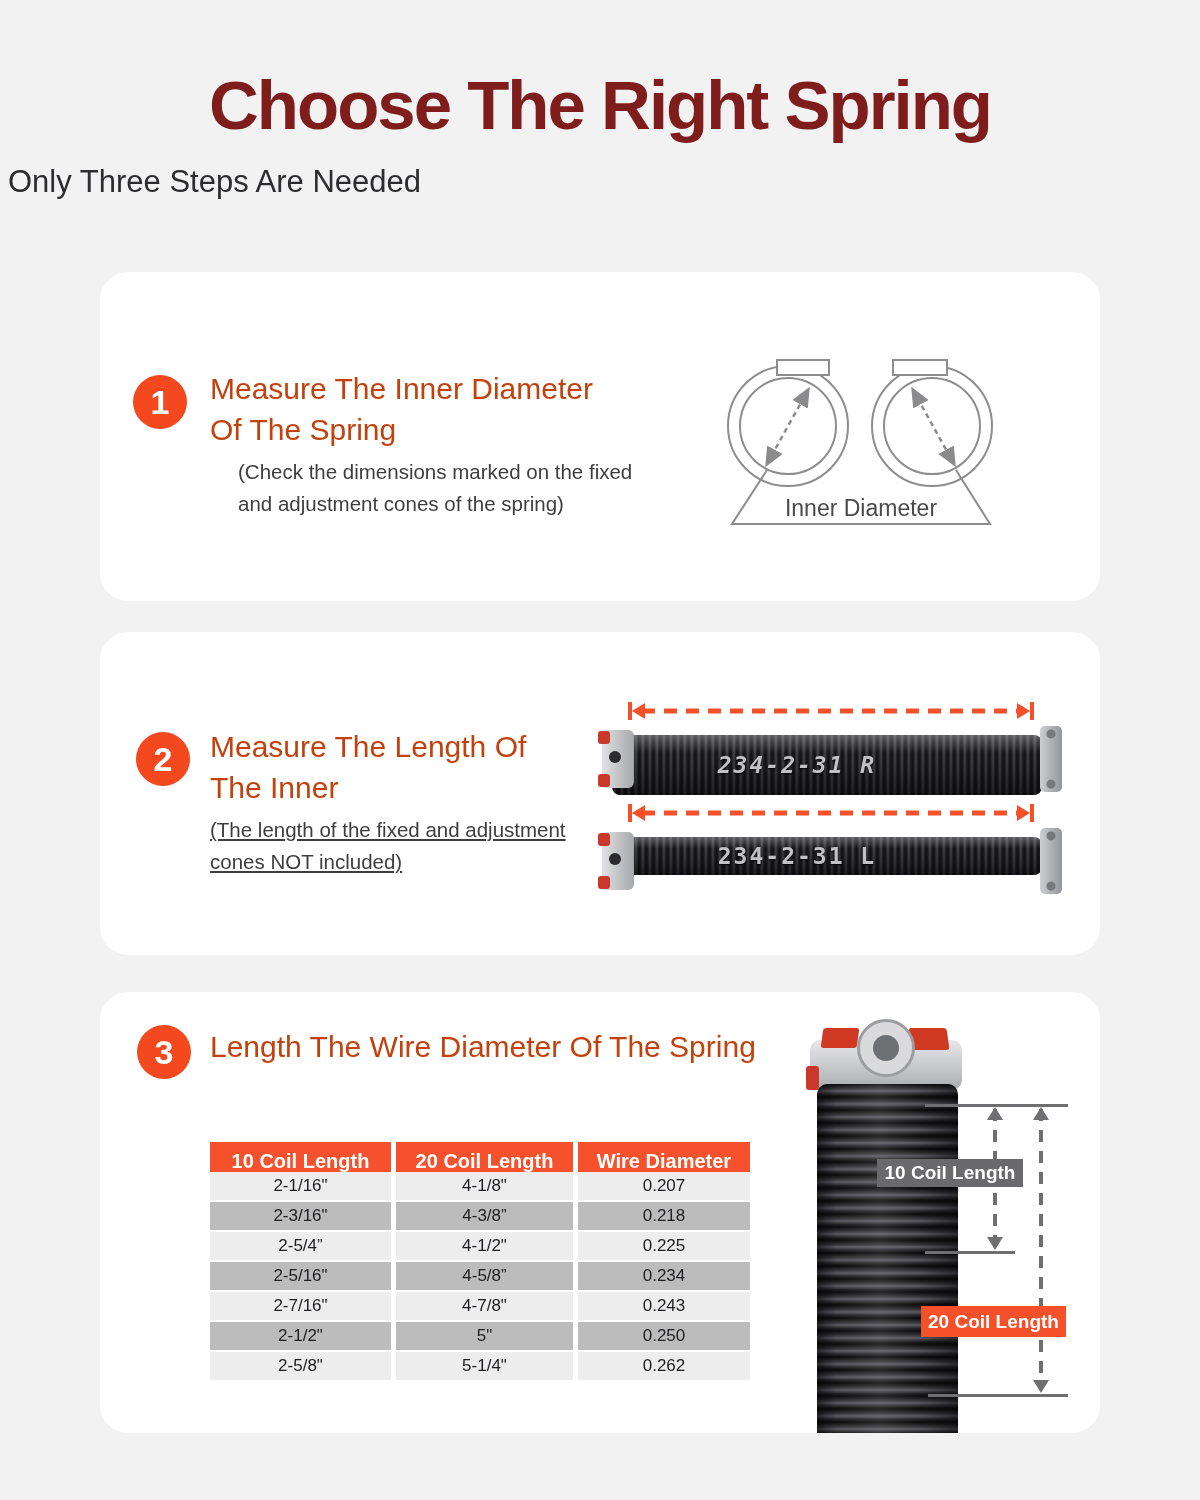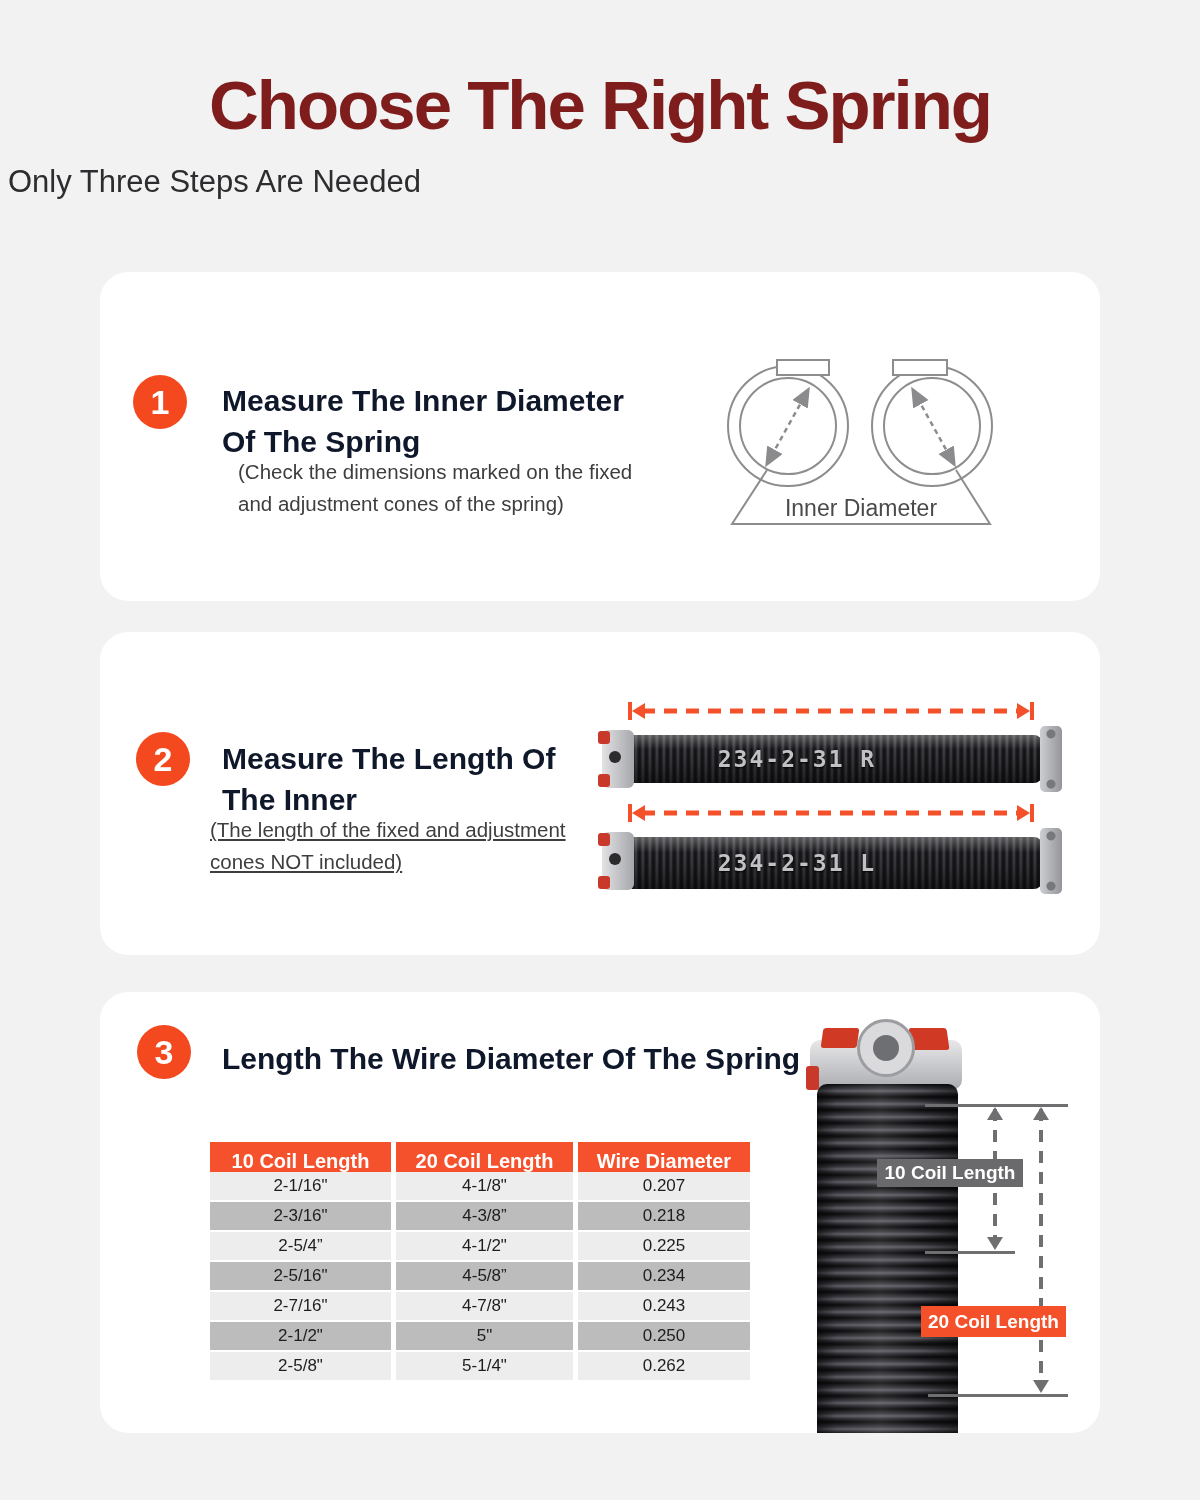--- a/index.html
+++ b/index.html
@@ -15,21 +15,21 @@
   .card1{top:272px;height:329px;}
   .card2{top:632px;height:323px;}
   .card3{top:992px;height:441px;overflow:hidden;}
 
   .step-circle{position:absolute;width:54px;height:54px;border-radius:50%;background:#F4481F;
         color:#fff;font-size:34px;font-weight:bold;display:flex;align-items:center;justify-content:center;}
   .card1 .step-circle{left:33px;top:103px;}
   .card2 .step-circle{left:36px;top:100px;}
   .card3 .step-circle{left:37px;top:33px;}
 
-  .card h2{position:absolute;margin:12px;font-size:30px;font-weight:bold;color:#0f172a;
+  .card h2{position:absolute;margin:0;font-size:30px;font-weight:normal;color:#c2410c;
         line-height:1.38;white-space:pre-line;}
   .card1 h2{left:110px;top:96px;}
   .card2 h2{left:110px;top:94px;}
   .card3 h2{left:110px;top:34px;white-space:nowrap;}
 
   .note{position:absolute;margin:0;font-size:20.5px;color:#3E3E40;line-height:1.58;white-space:pre-line;}
   .card1 .note{left:93px;top:184px;margin-left:45px;}
   .card2 .note{left:110px;top:182px;text-decoration:underline;}
   .card3 .note{left:112px;top:78px;line-height:1.45;}
 
@@ -47,22 +47,22 @@
   .mline .tri-l{left:4px;border-right:13px solid #F4502A;}
   .mline .tri-r{right:4px;border-left:13px solid #F4502A;}
   .arrow1{left:528px;top:70px;width:406px;}
   .arrow2{left:528px;top:172px;width:406px;}
 
   .spring-h{position:absolute;left:512px;width:430px;border-radius:8px;
      background:
        linear-gradient(180deg,rgba(255,255,255,.30),rgba(255,255,255,0) 30%,rgba(0,0,0,.18) 62%,rgba(0,0,0,.50)),
        repeating-linear-gradient(90deg,#121214 0px,#45454B 3px,#1A1A1D 5px,#121214 7px);
      display:flex;align-items:center;justify-content:center;}
-  .spring1{top:103px;height:48px;}
-  .spring2{top:205px;height:52px;}
+  .spring1{top:103px;height:60px;font-style:italic;}
+  .spring2{top:205px;height:38px;}
   .stamp{font-family:"DejaVu Sans Mono",monospace;font-size:23px;font-weight:bold;color:#D4D4D7;
      letter-spacing:2px;opacity:.9;text-shadow:0 1px 2px #000;transform:translateX(-30px);}
   .cone-l{position:absolute;left:-10px;top:-5px;width:32px;height:58px;border-radius:6px;
      background:linear-gradient(90deg,#E2E2E4,#A6A7AB);}
   .cone-l .tab-t,.cone-l .tab-b{position:absolute;left:-4px;width:12px;height:13px;background:#C8392B;border-radius:3px;}
   .cone-l .tab-t{top:1px;} .cone-l .tab-b{bottom:1px;}
   .cone-l .bolt{position:absolute;left:7px;top:21px;width:12px;height:12px;border-radius:50%;background:#2B2B2E;}
   .flange{position:absolute;right:-20px;top:-9px;width:22px;height:66px;border-radius:5px;
      background:
        radial-gradient(circle at 50% 12%,#77787C 4px,transparent 5px),

